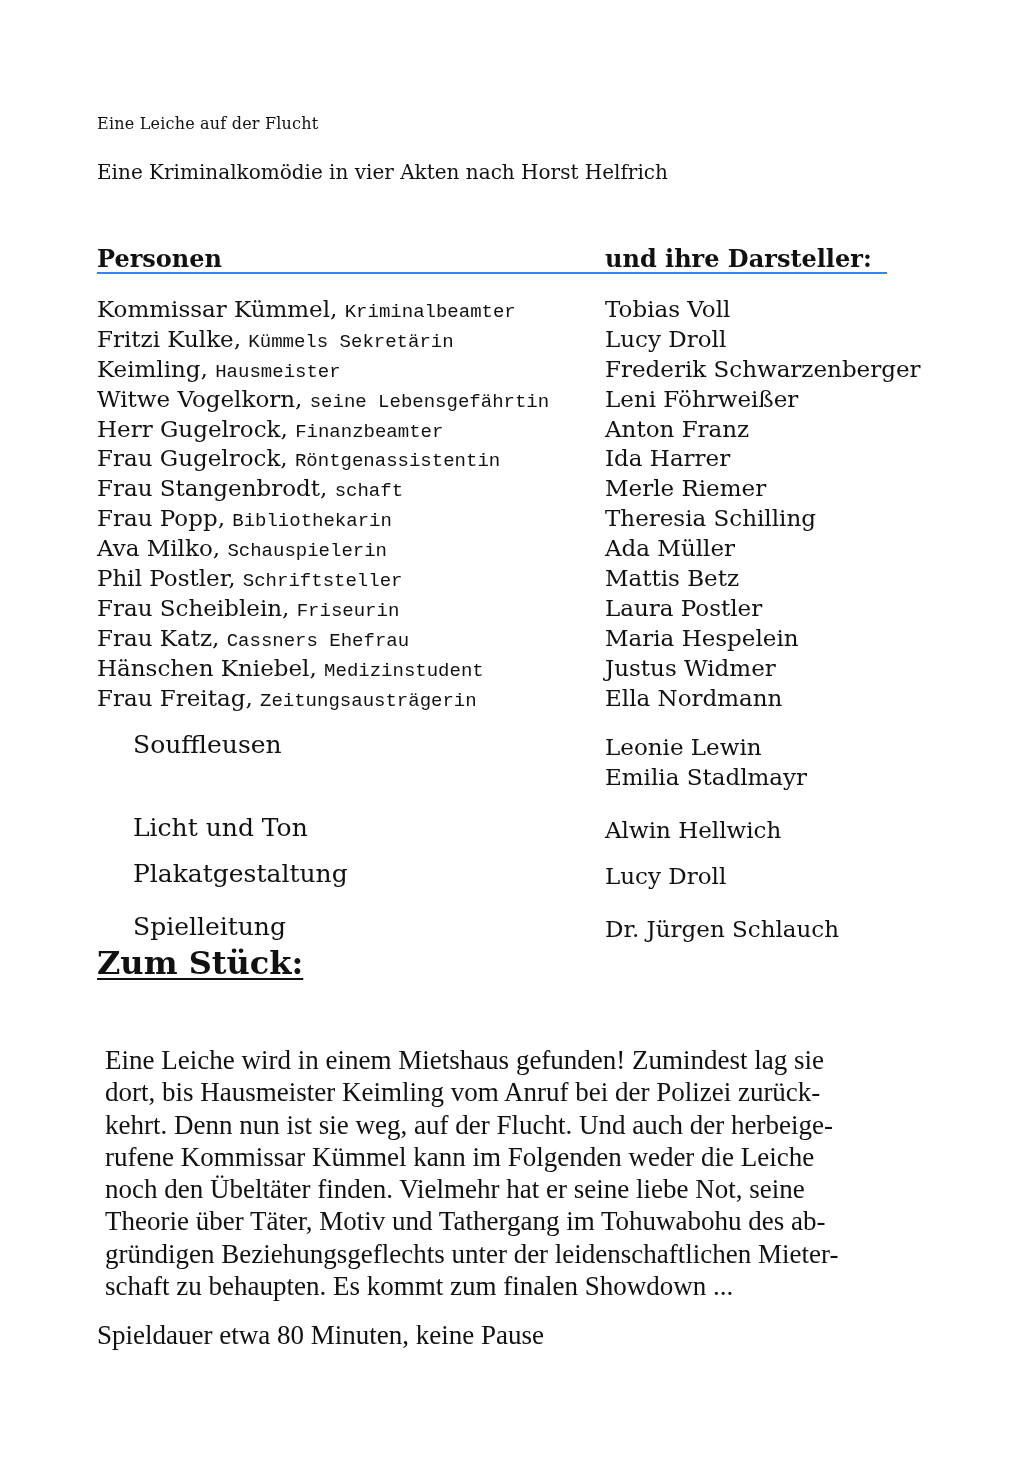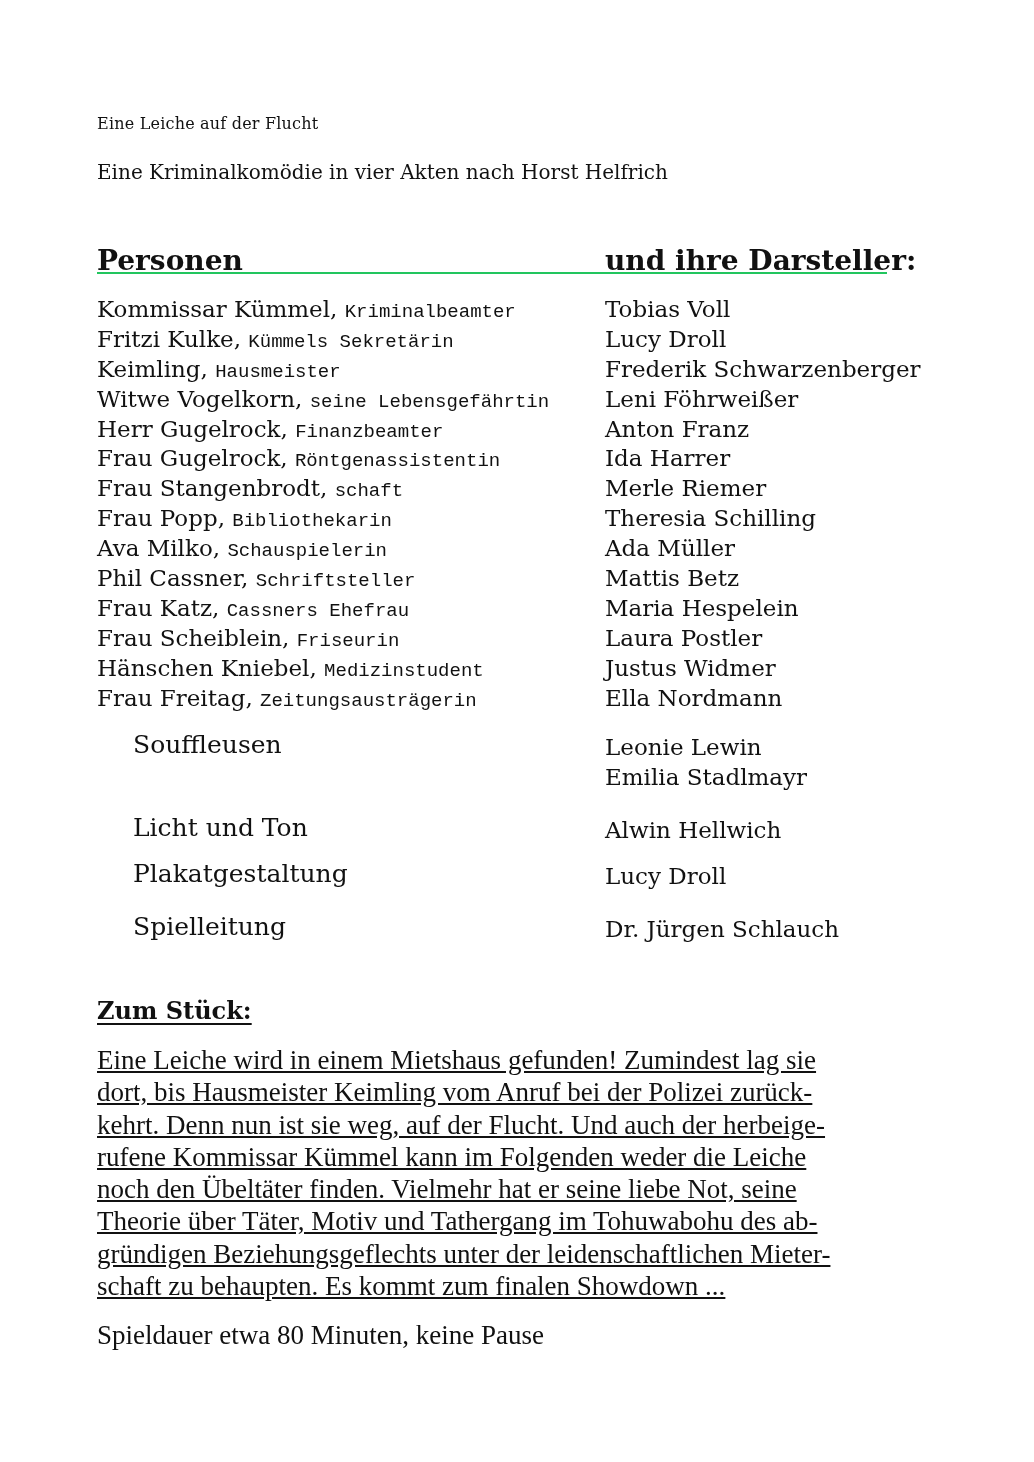--- a/index.html
+++ b/index.html
@@ -12,44 +12,43 @@
     .title {
       position: absolute; top: 114px; left: 0;
       font-size: 16px; font-weight: normal; letter-spacing: 0.2px;
     }
     .subtitle {
       position: absolute; top: 160px; left: 0;
       font-size: 20px; white-space: nowrap;
     }
     .cast-header {
       position: absolute; top: 244px; left: 0; width: 790px; height: 28px;
-      border-bottom: 2px solid #22c55e;
-      font-size: 28px; font-weight: bold;
+      border-bottom: 2px solid #3b82f6;
+      font-size: 24px; font-weight: bold;
     }
     .cast-header .left { position: absolute; left: 0; top: 0; }
     .cast-header .right { position: absolute; left: 508px; top: 0; white-space: nowrap; }
     .cast-list { position: absolute; top: 296px; left: 0; width: 850px; }
     .cast-row { position: relative; height: 29.9px; white-space: nowrap; }
     .cast-row .role { position: absolute; left: 0; top: 0; font-size: 23px; }
     .cast-row .role .desc { font-size: 19px; font-family: Liberation Mono, monospace; }
     .cast-row .actor { position: absolute; left: 508px; top: 0; font-size: 23px; }
     .crew { position: absolute; left: 0; width: 850px; font-size: 25px; white-space: nowrap; }
     .crew .label { position: absolute; left: 0; top: 0; margin-left: 36px; }
     .crew .names { position: absolute; left: 508px; top: 2px; font-size: 23px; line-height: 30px; }
     .about-heading {
-      position: absolute; top: 996px; left: 0;
-      font-size: 24px; font-weight: bold; text-decoration: underline;
+      position: absolute; top: 944px; left: 0;
+      font-size: 32px; font-weight: bold; text-decoration: underline;
       text-decoration-thickness: 2px; text-underline-offset: 4px;
     }
     .about-text {
-      position: absolute; top: 1044px; left: 0; width: 850px;
+      position: absolute; top: 1044px; left: 8px; width: 850px;
       font-size: 24px; line-height: 32.3px;
       font-family: "Liberation Serif", "DejaVu Serif", serif;
       font-size: 27px;
-      text-decoration: underline;
     }
     .about-text span { display: block; white-space: nowrap; }
     .duration {
       position: absolute; top: 1320px; left: 0;
       font-size: 27px; white-space: nowrap;
       font-family: "Liberation Serif", "DejaVu Serif", serif;
     }
   </style>
 </head>
 <body>
@@ -95,30 +94,30 @@
       </div>
       <div class="cast-row">
         <span class="role"><span>Frau Popp,</span> <span class="desc">Bibliothekarin</span></span>
         <span class="actor">Theresia Schilling</span>
       </div>
       <div class="cast-row">
         <span class="role"><span>Ava Milko,</span> <span class="desc">Schauspielerin</span></span>
         <span class="actor">Ada Müller</span>
       </div>
       <div class="cast-row">
-        <span class="role"><span>Phil Cassner,</span> <span class="desc">Schriftsteller</span></span>
+        <span class="role"><span>Phil Postler,</span> <span class="desc">Schriftsteller</span></span>
         <span class="actor">Mattis Betz</span>
+      </div>
+      <div class="cast-row">
+        <span class="role"><span>Frau Scheiblein,</span> <span class="desc">Friseurin</span></span>
+        <span class="actor">Laura Postler</span>
       </div>
       <div class="cast-row">
         <span class="role"><span>Frau Katz,</span> <span class="desc">Cassners Ehefrau</span></span>
         <span class="actor">Maria Hespelein</span>
-      </div>
-      <div class="cast-row">
-        <span class="role"><span>Frau Scheiblein,</span> <span class="desc">Friseurin</span></span>
-        <span class="actor">Laura Postler</span>
       </div>
       <div class="cast-row">
         <span class="role"><span>Hänschen Kniebel,</span> <span class="desc">Medizinstudent</span></span>
         <span class="actor">Justus Widmer</span>
       </div>
       <div class="cast-row">
         <span class="role"><span>Frau Freitag,</span> <span class="desc">Zeitungsausträgerin</span></span>
         <span class="actor">Ella Nordmann</span>
       </div>
     </div>

